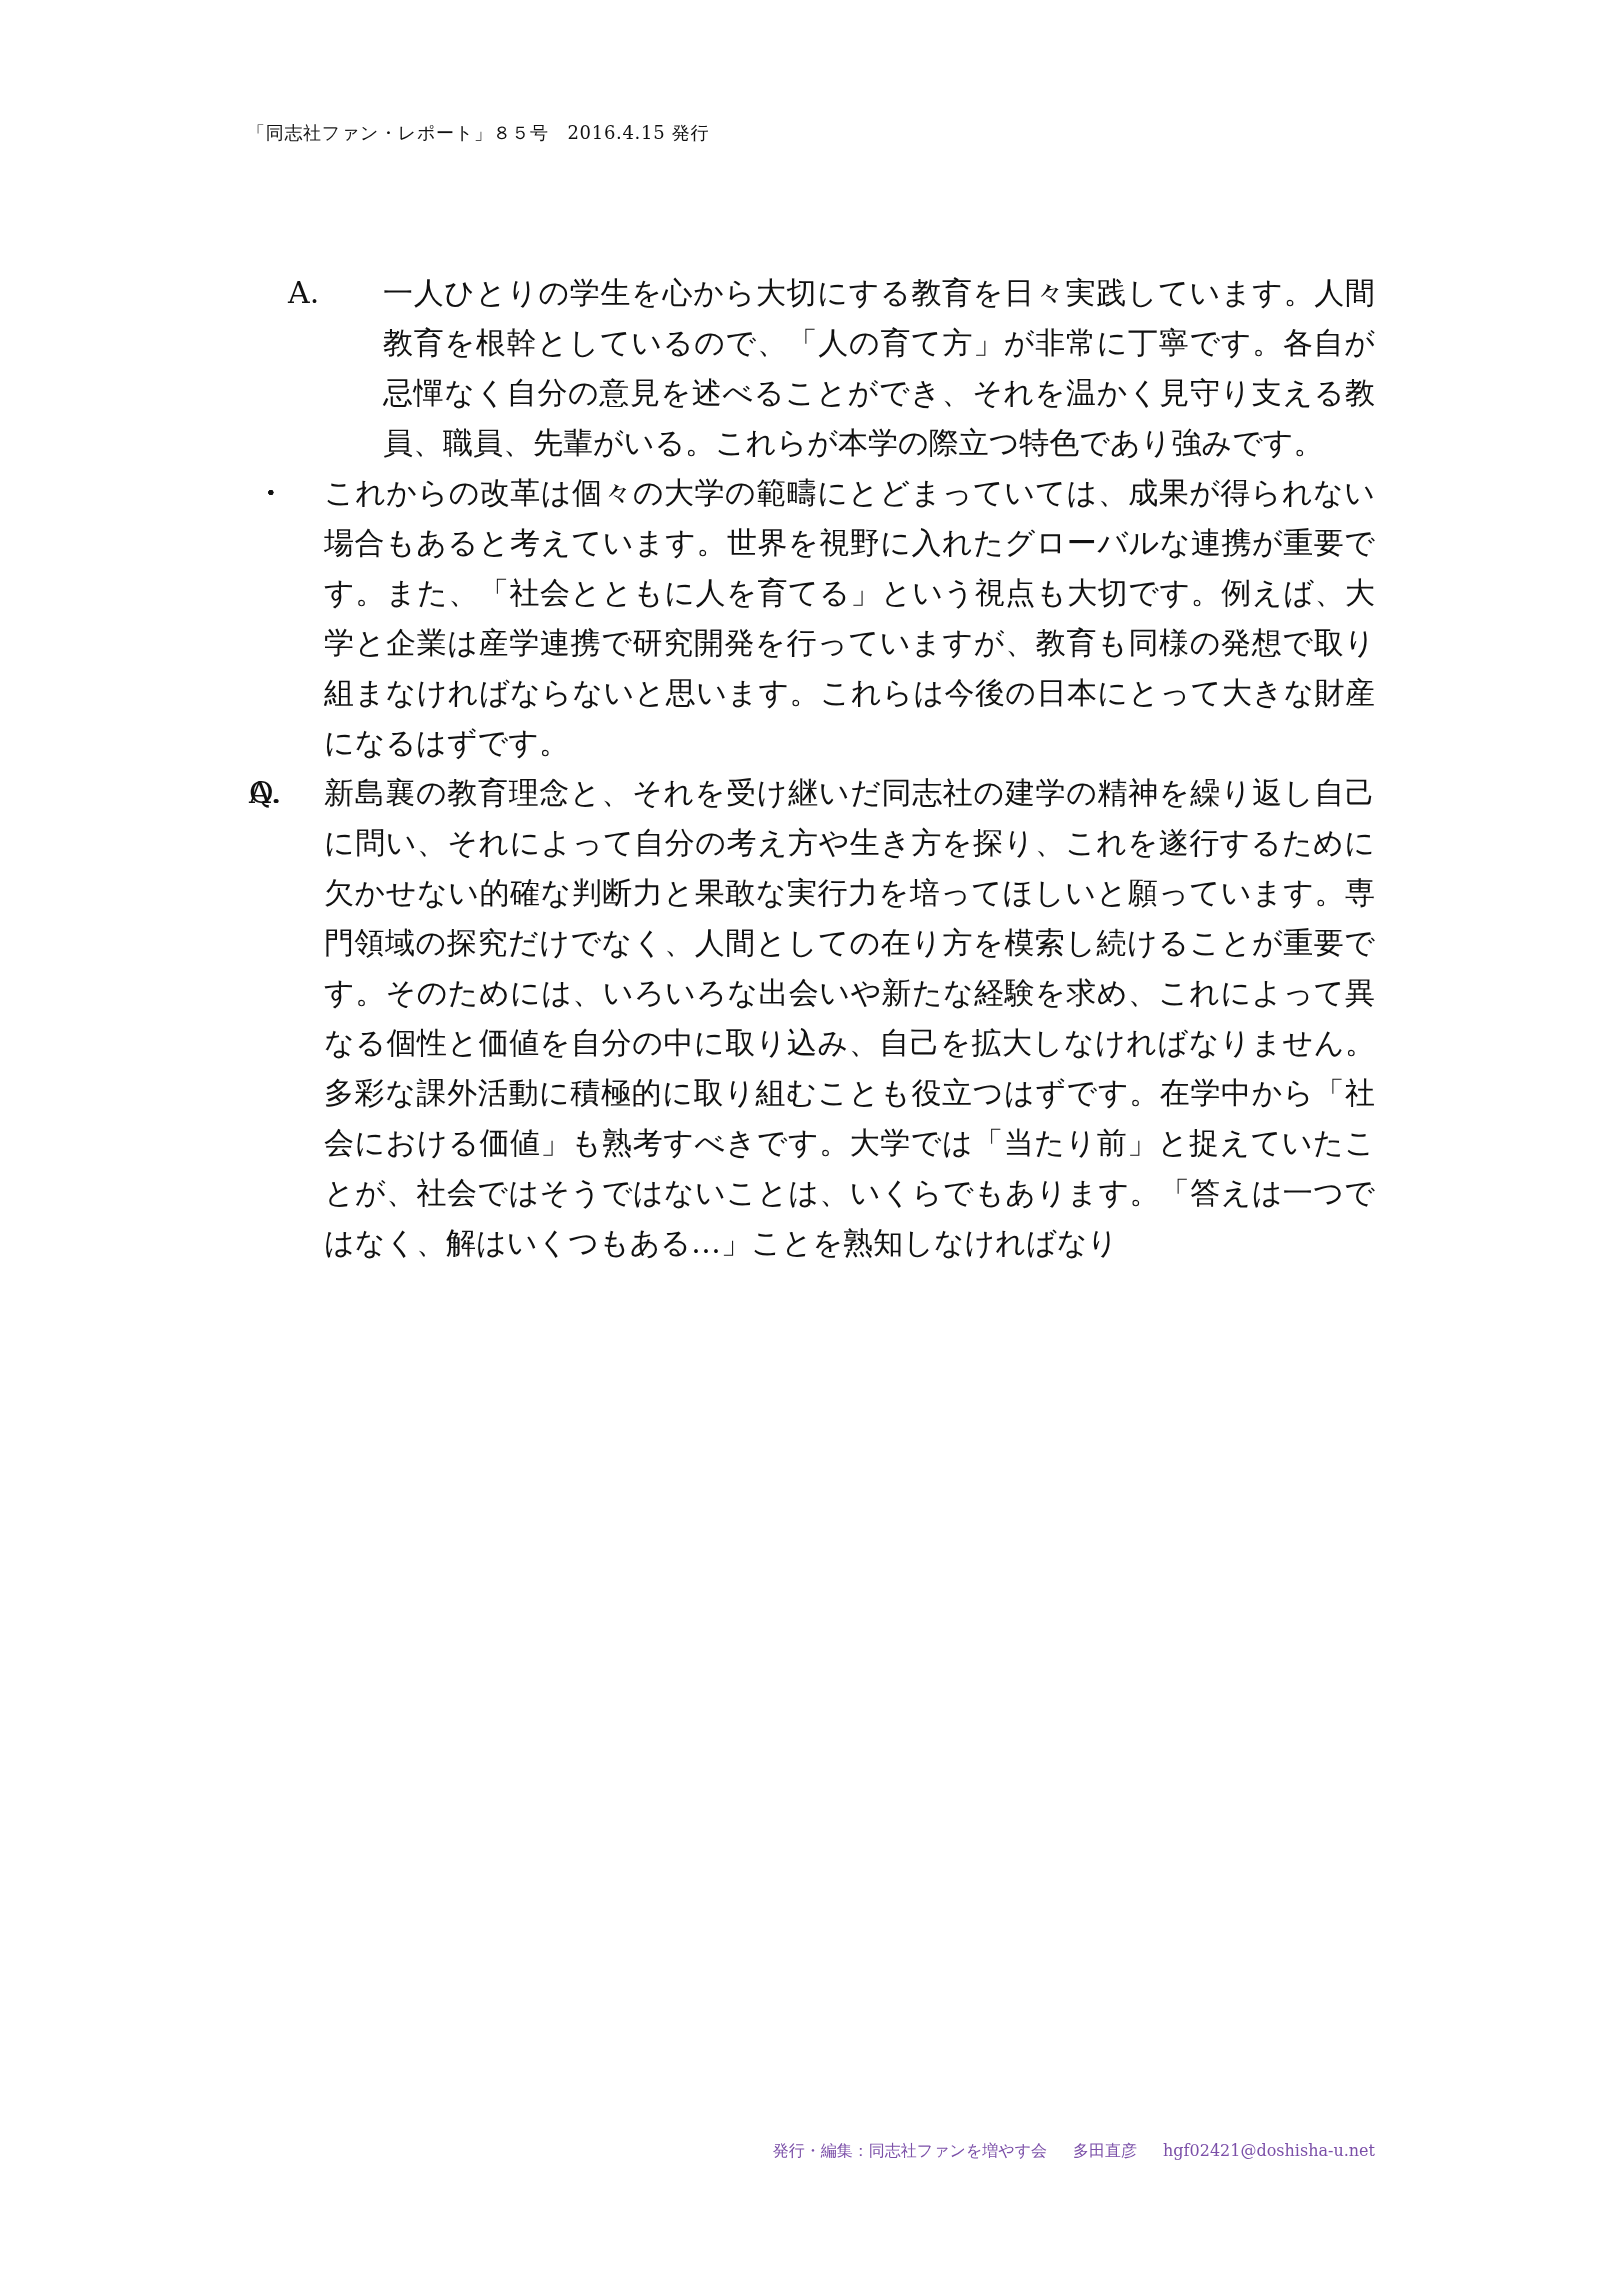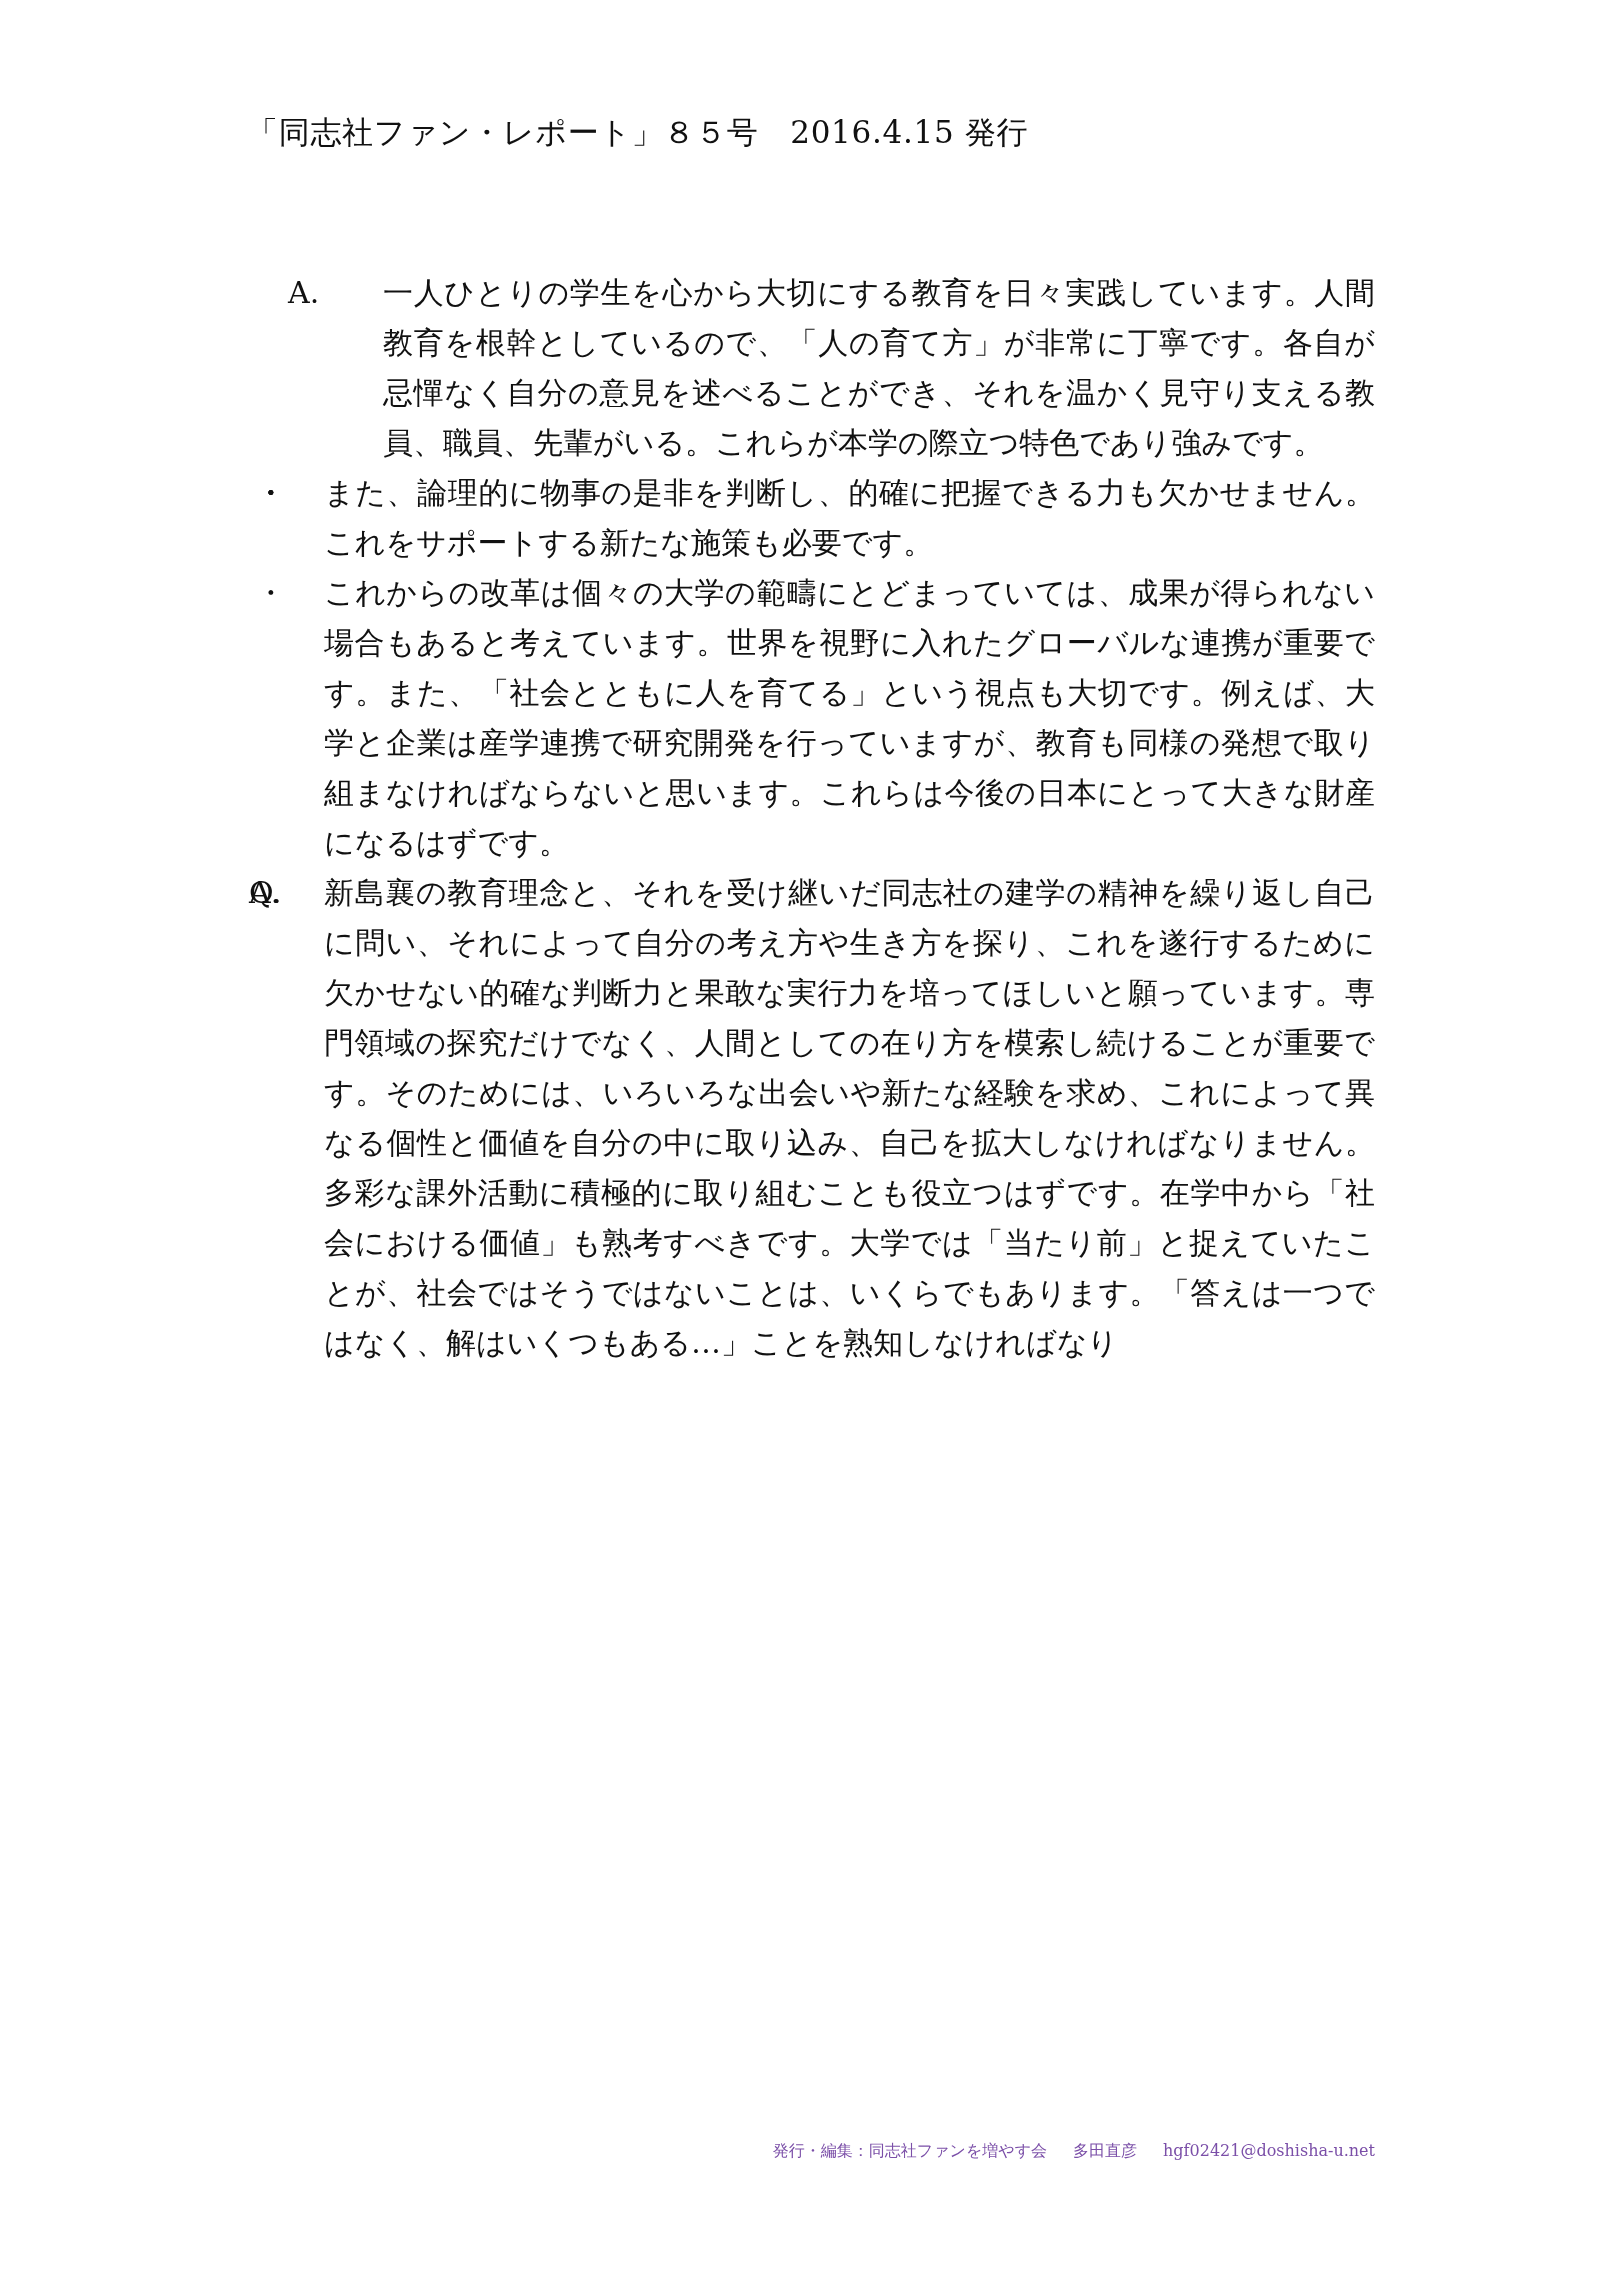--- a/index.html
+++ b/index.html
@@ -3,21 +3,21 @@
 <meta charset="utf-8">
 <style>
   html, body { margin: 0; padding: 0; background: #ffffff; }
   body {
     width: 1622px; height: 2295px; position: relative; overflow: hidden;
     font-family: "DejaVu Serif", "Liberation Serif", serif;
     color: #111111;
   }
   .header {
     position: absolute; left: 247px; top: 116px;
-    font-size: 31px; line-height: 33px; white-space: nowrap; letter-spacing: 0.7px;
+    font-size: 18px; line-height: 33px; white-space: nowrap; letter-spacing: 0.7px;
   }
   .body-block {
     position: absolute; left: 249px; top: 268px; width: 1126px;
     font-size: 30px; line-height: 50px;
   }
   .para { position: relative; margin: 0; text-align: justify; text-justify: inter-character; }
   .para .marker { position: absolute; left: 0; top: 0; }
   .para-first { padding-left: 134px; }
   .para-first .marker { left: 39px; }
   .para-bullet { padding-left: 75px; }
@@ -51,21 +51,20 @@
   <p class="para para-bullet">
     <span class="marker">・</span>
   </p>
 
   <p class="para para-bullet">
     <span class="marker">・</span>
   </p>
 
   <p class="para para-bullet">
     <span class="marker">・</span>
-    <span>また、論理的に物事の是非を判断し、的確に把握できる力も欠かせません。これをサポートする新たな施策も必要です。</span>
   </p>
 
   <p class="para para-bullet">
     <span class="marker">・</span>
     <span>これからの改革は個々の大学の範疇にとどまっていては、成果が得られない場合もあると考えています。世界を視野に入れたグローバルな連携が重要です。また、「社会とともに人を育てる」という視点も大切です。例えば、大学と企業は産学連携で研究開発を行っていますが、教育も同様の発想で取り組まなければならないと思います。これらは今後の日本にとって大きな財産になるはずです。</span>
   </p>
 
   <p class="para para-q">
     <span class="marker">Q.</span>
   </p>

